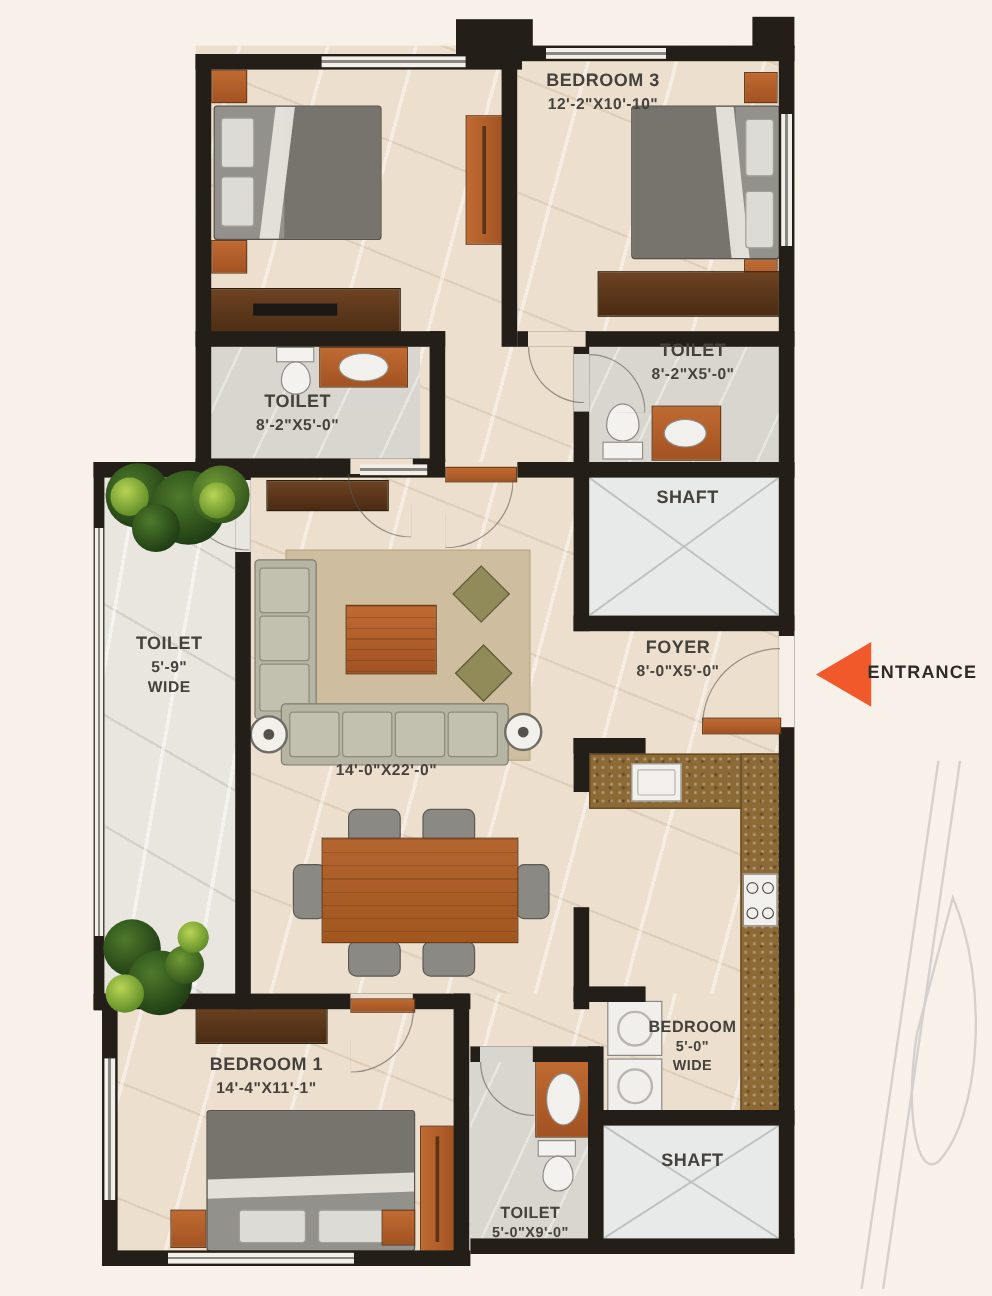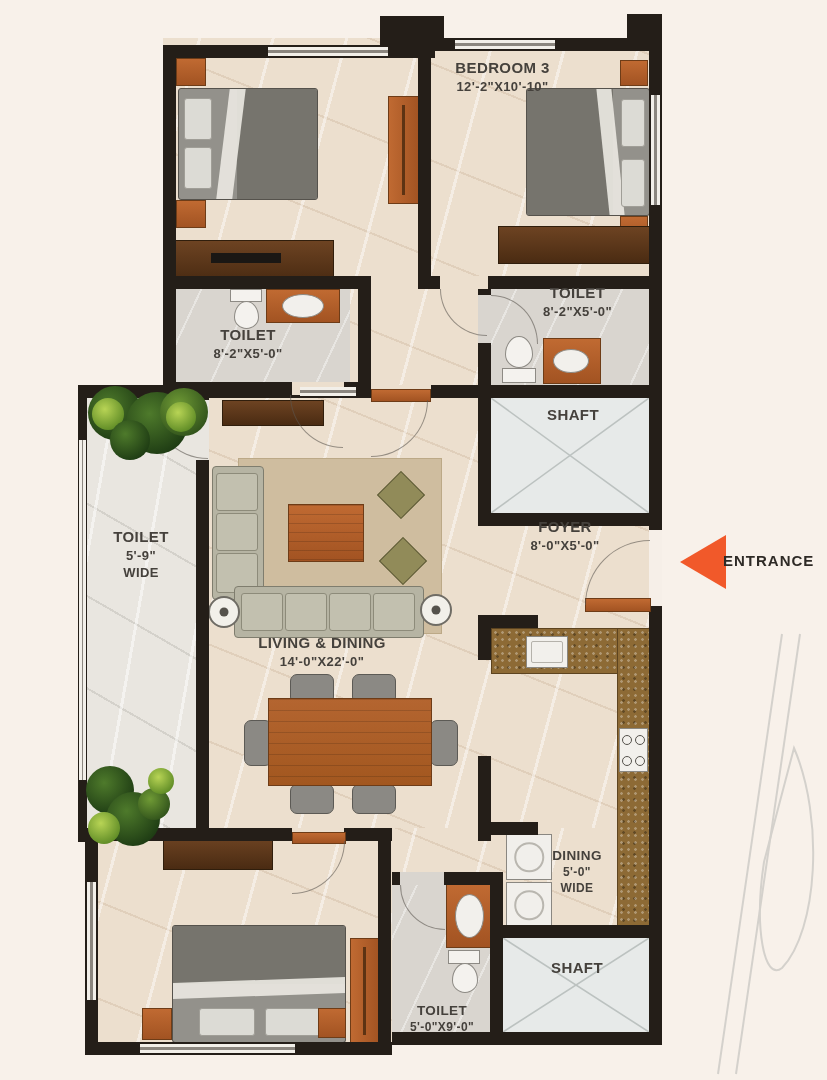--- a/index.html
+++ b/index.html
@@ -271,31 +271,34 @@
   </div>
   <div class="room-label" style="left:498px;top:405px;width:150px">
     <span class="rname">SHAFT</span>
   </div>
   <div class="room-label" style="left:88px;top:527px;width:106px">
     <span class="rname">TOILET</span>
     <span class="rdims">5'-9"</span>
     <span class="rdims">WIDE</span>
   </div>
   <div class="room-label" style="left:227px;top:633px;width:190px">
-    <span class="rname">LIVING &amp; DINING</span>
     <span class="rdims">14'-0"X22'-0"</span>
   </div>
-  <div class="room-label" style="left:500px;top:517px;width:130px">
+  <div class="room-label" style="left:500px;top:530px;width:130px">
     <span class="rname">FOYER</span>
     <span class="rdims">8'-0"X5'-0"</span>
   </div>
   <div class="room-label small" style="left:536px;top:847px;width:82px">
-    <span class="rname">DINING</span>
+    <span class="rname">BEDROOM</span>
     <span class="rdims">5'-0"</span>
     <span class="rdims">WIDE</span>
+  </div>
+  <div class="room-label" style="left:132px;top:878px;width:180px">
+    <span class="rname">BEDROOM 1</span>
+    <span class="rdims">14'-4"X11'-1"</span>
   </div>
   <div class="room-label small" style="left:396px;top:1002px;width:92px">
     <span class="rname">TOILET</span>
     <span class="rdims">5'-0"X9'-0"</span>
   </div>
   <div class="room-label" style="left:502px;top:958px;width:150px">
     <span class="rname">SHAFT</span>
   </div>
 
   <div class="tri" style="left:680px;top:535px"></div>

